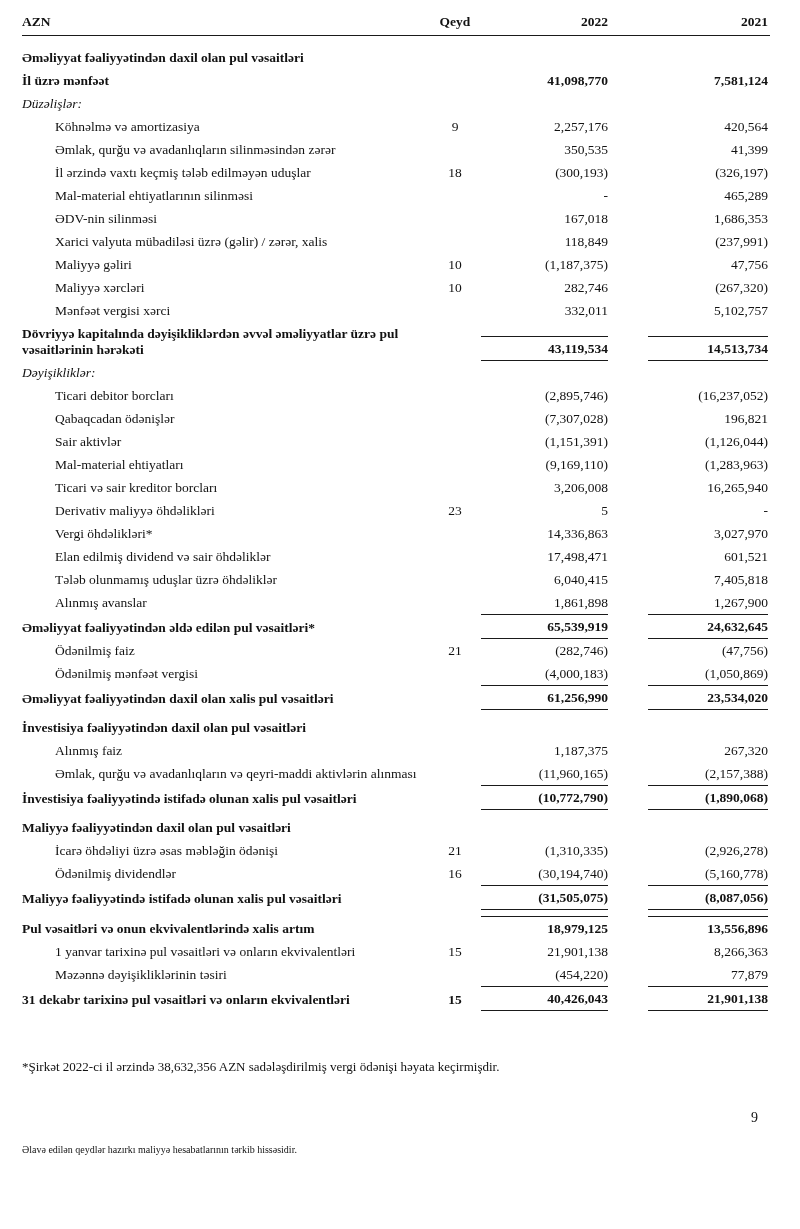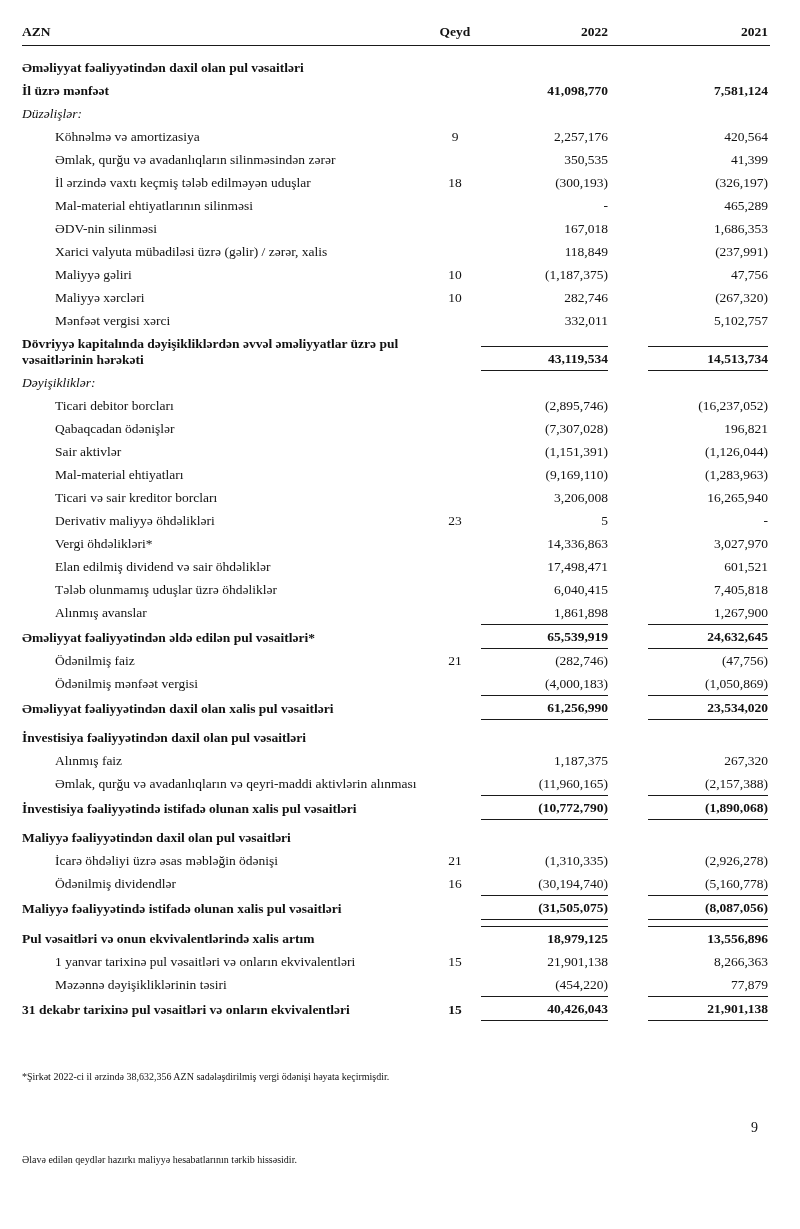--- a/index.html
+++ b/index.html
@@ -2,21 +2,21 @@
 <html><head>
 <meta charset="utf-8">
 <style>
   * { margin:0; padding:0; box-sizing:border-box; }
   html,body { background:#ffffff; }
   body {
     width:800px; height:1229px; overflow:hidden;
     font-family:"Liberation Serif", serif;
     font-size:13.5px; color:#121212;
   }
-  .page { width:800px; height:1229px; padding:16px 30px 10px 22px; }
+  .page { width:800px; height:1229px; padding:6px 30px 10px 22px; }
 
   .hdr-row {
     display:flex; align-items:flex-end;
     font-weight:bold; padding:8px 0 5px;
     border-bottom:1px solid #1a1a1a;
   }
   .tbody { padding-top:10px; }
 
   .row { display:flex; align-items:flex-end; }
   .row > div { padding:4px 0 3px; line-height:16px; }
@@ -26,21 +26,21 @@
 
   .c-label { width:407px; padding-right:6px; }
   .c-label.ind { padding-left:33px; }
   .c-note { width:52px; text-align:center; }
   .c-v1 { width:127px; text-align:right; }
   .c-v2 { width:120px; margin-left:40px; text-align:right; }
   .c-v1.boldv, .c-v2.boldv { font-weight:bold; }
   .c-v1.ra, .c-v2.ra { border-top:1px solid #1a1a1a; }
   .c-v1.rb, .c-v2.rb { border-bottom:1px solid #1a1a1a; }
 
-  .footnote { margin-top:46px; font-size:10px; line-height:19px; }
+  .footnote { margin-top:46px; font-size:13px; line-height:19px; }
   .pagenum { margin-top:34px; text-align:right; padding-right:12px; font-size:14px; }
   .footer-note { margin-top:18px; font-size:10px; }
 </style>
 </head>
 <body>
 
 <div class="page">
 
   <div class="hdr-row">
     <div class="c-label">AZN</div>

